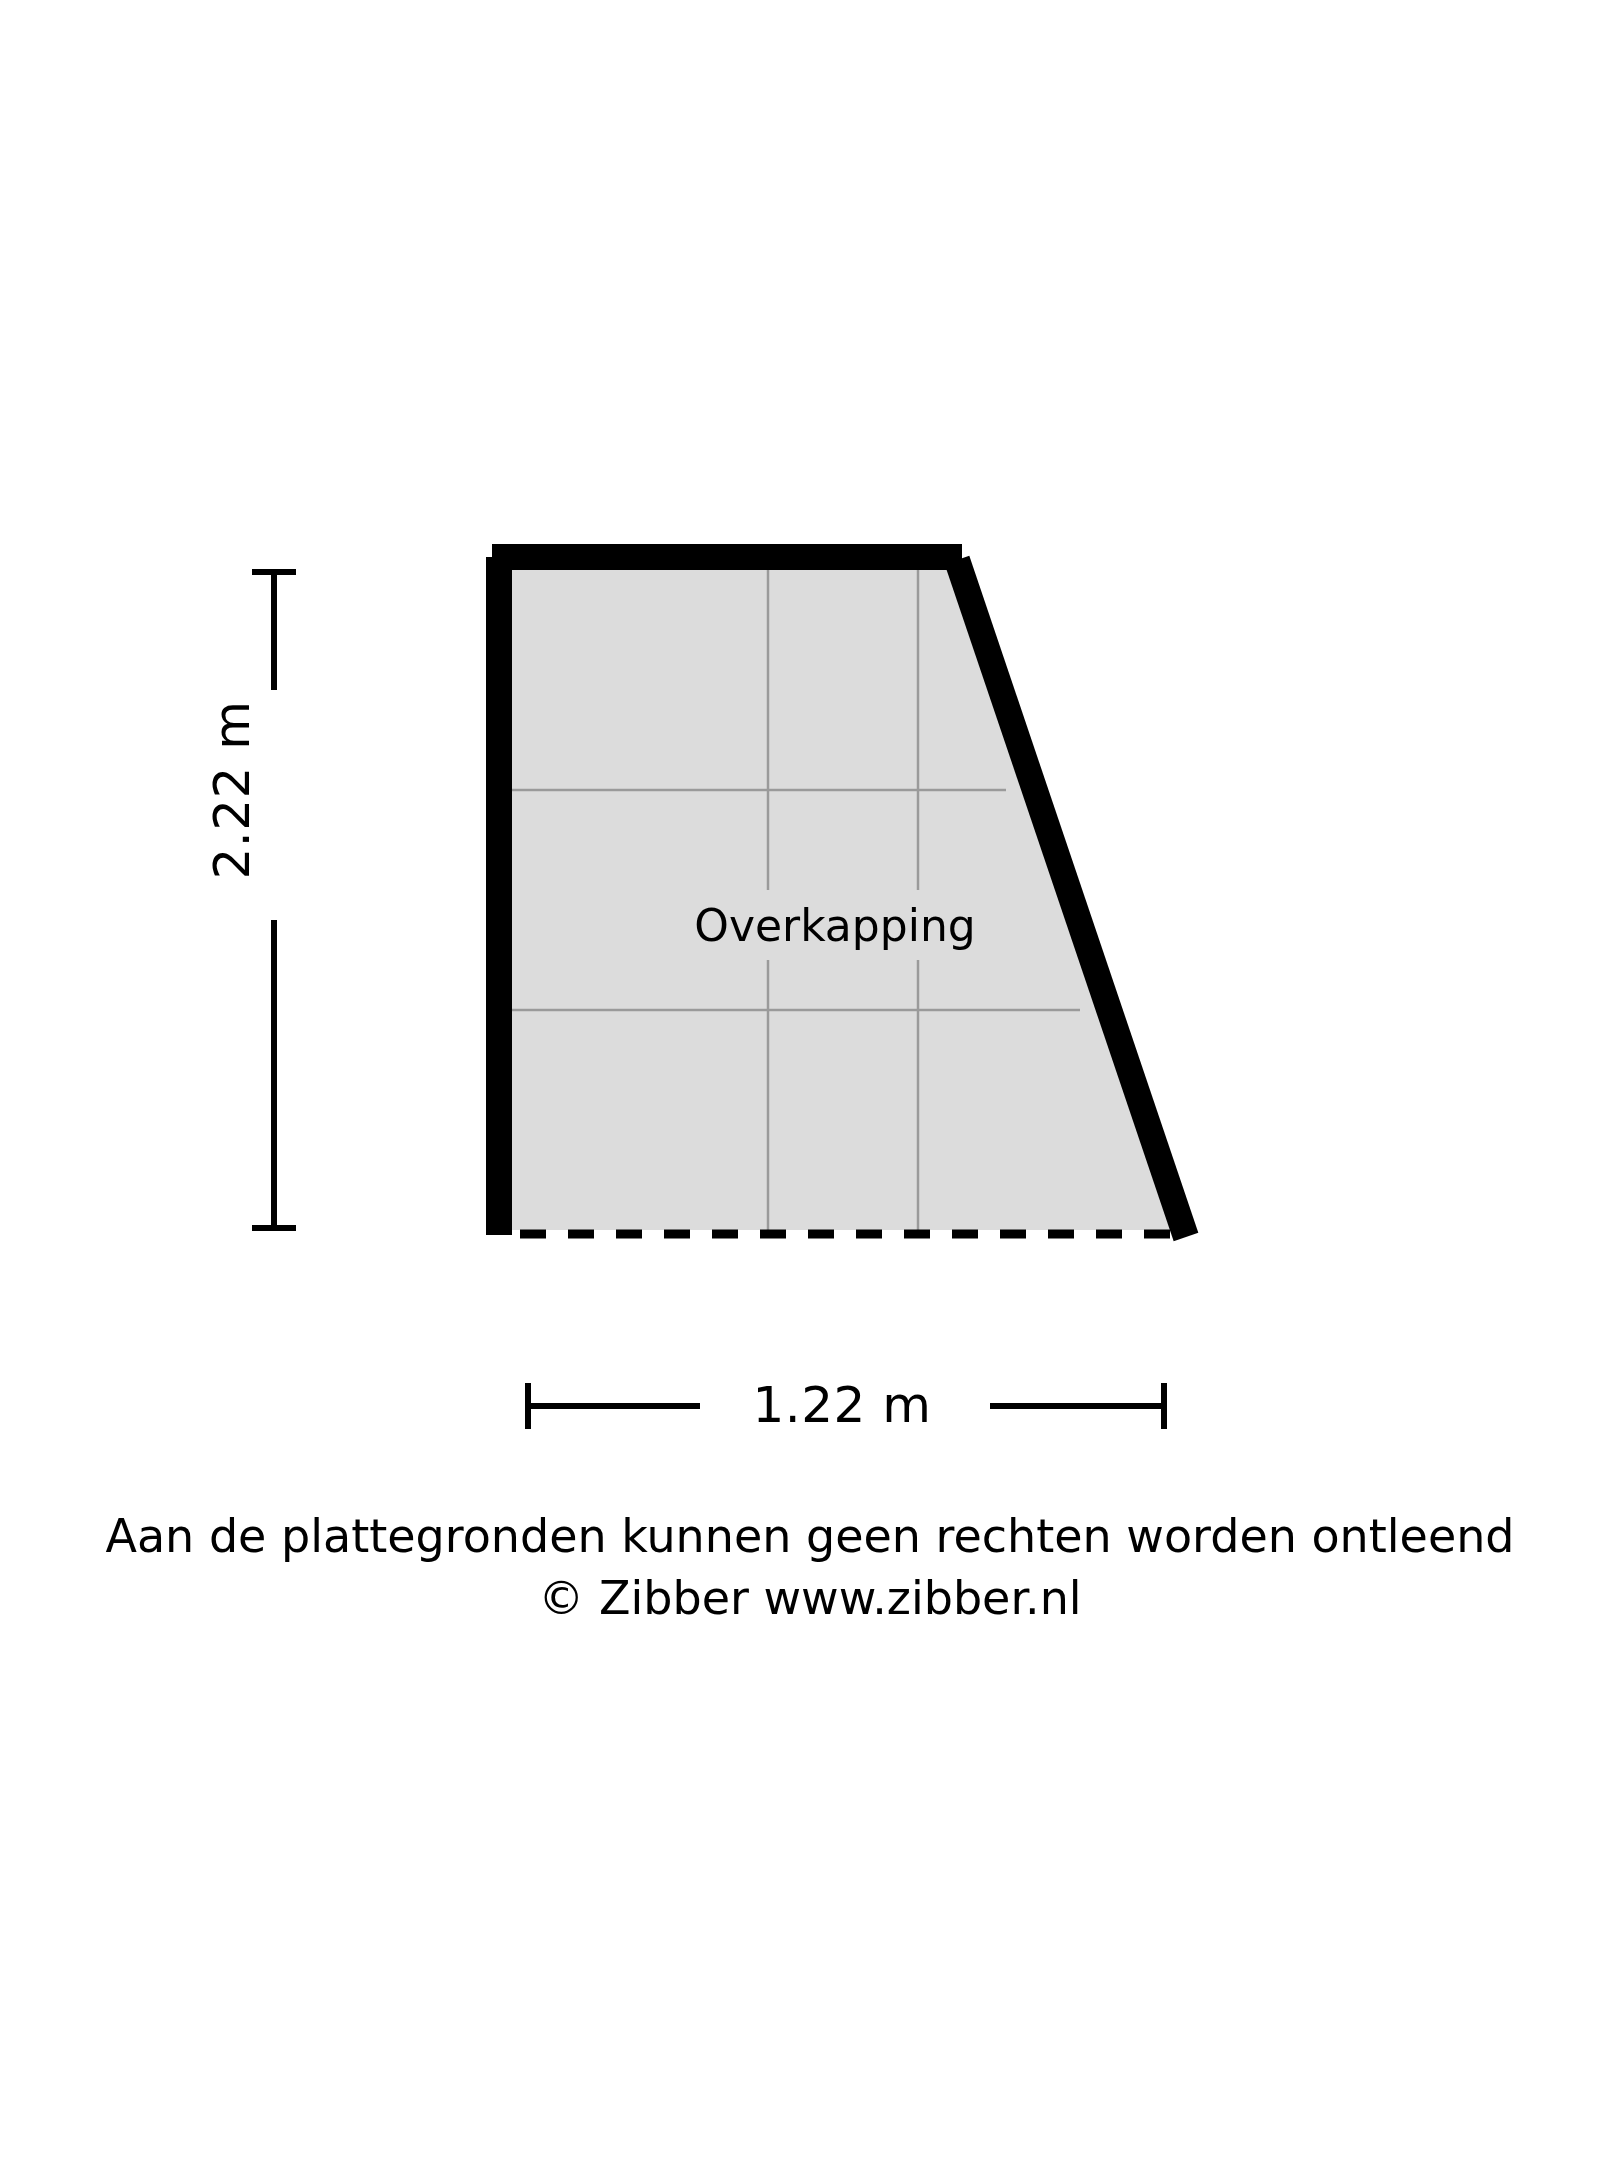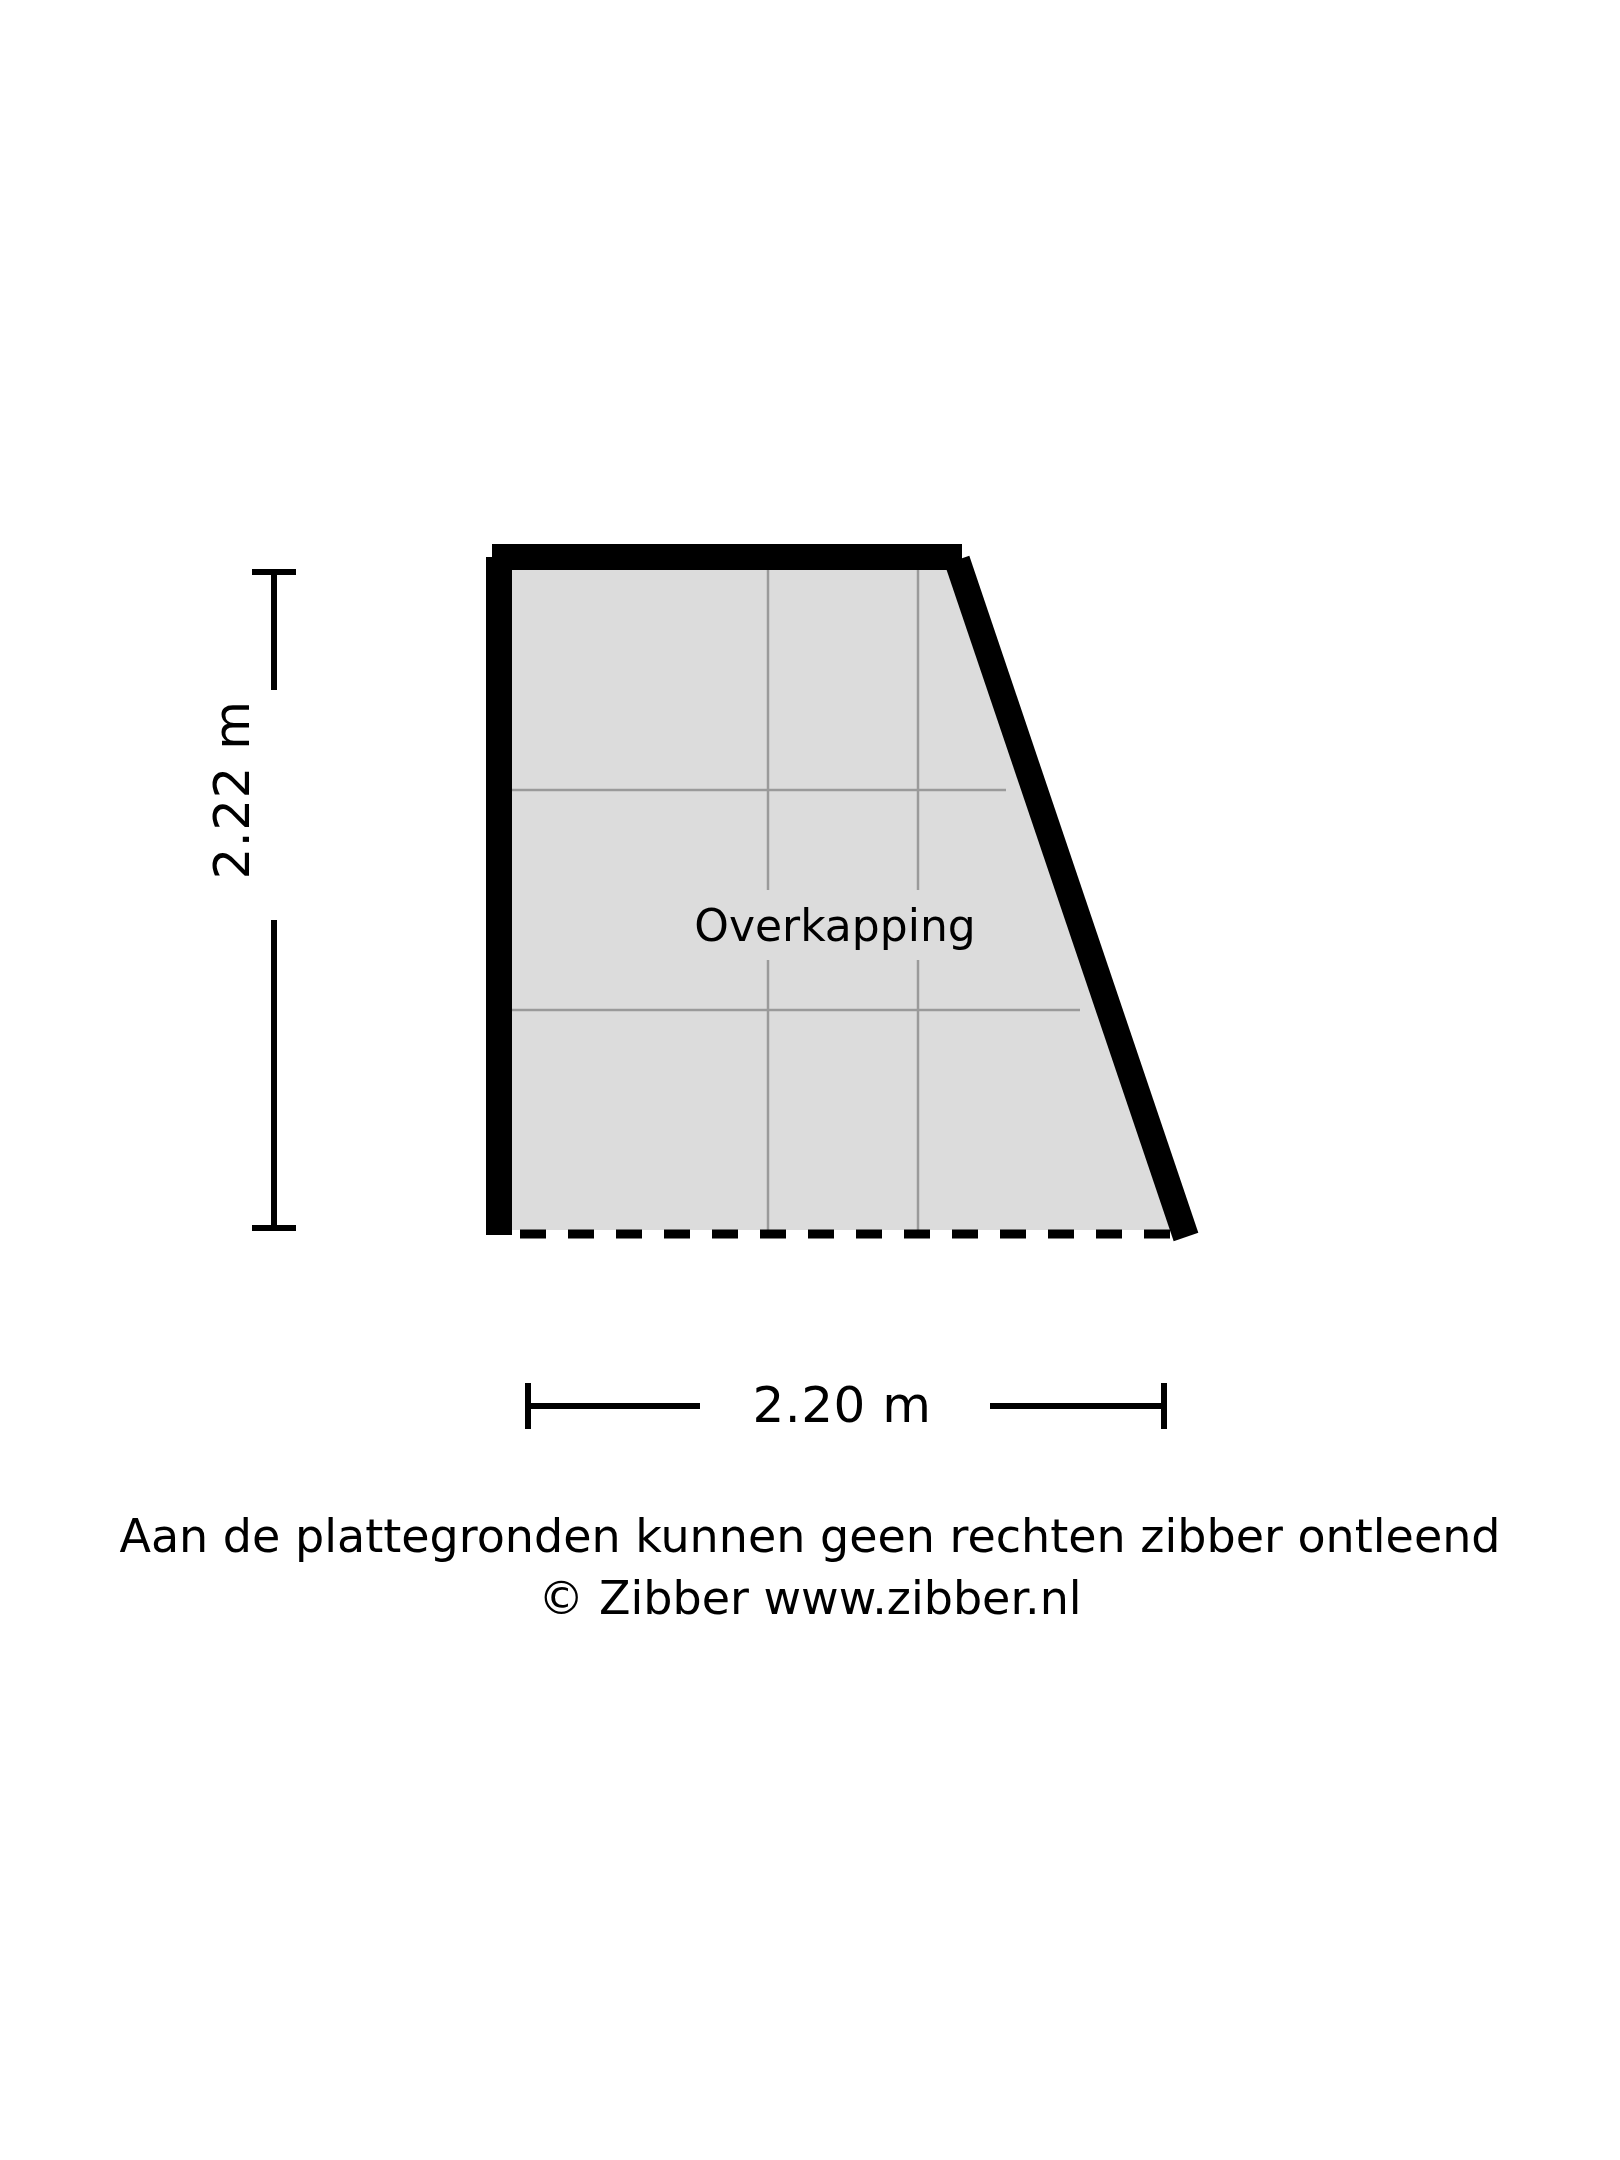--- a/index.html
+++ b/index.html
@@ -117,22 +117,22 @@
       <line x1="1164" y1="1383" x2="1164" y2="1429"></line>
     </g>
 
     <rect x="700" y="1370" width="290" height="72" fill="#ffffff"></rect>
     <rect x="246" y="690" width="60" height="230" fill="#ffffff"></rect>
     <rect x="632" y="890" width="320" height="70" fill="#dcdcdc"></rect>
   </svg>
 
   <div class="vdim-label">2.22 m</div>
 
-  <div class="hdim-label">2.20 m</div>
+  <div class="hdim-label">1.22 m</div>
 
   <div class="room-label">Overkapping</div>
 
   <div class="footer">
-    <div class="footer-line1">Aan de plattegronden kunnen geen rechten zibber ontleend</div>
+    <div class="footer-line1">Aan de plattegronden kunnen geen rechten worden ontleend</div>
     <div class="footer-line2">© Zibber www.zibber.nl</div>
   </div>
 
 </div>
 
 </body></html>

